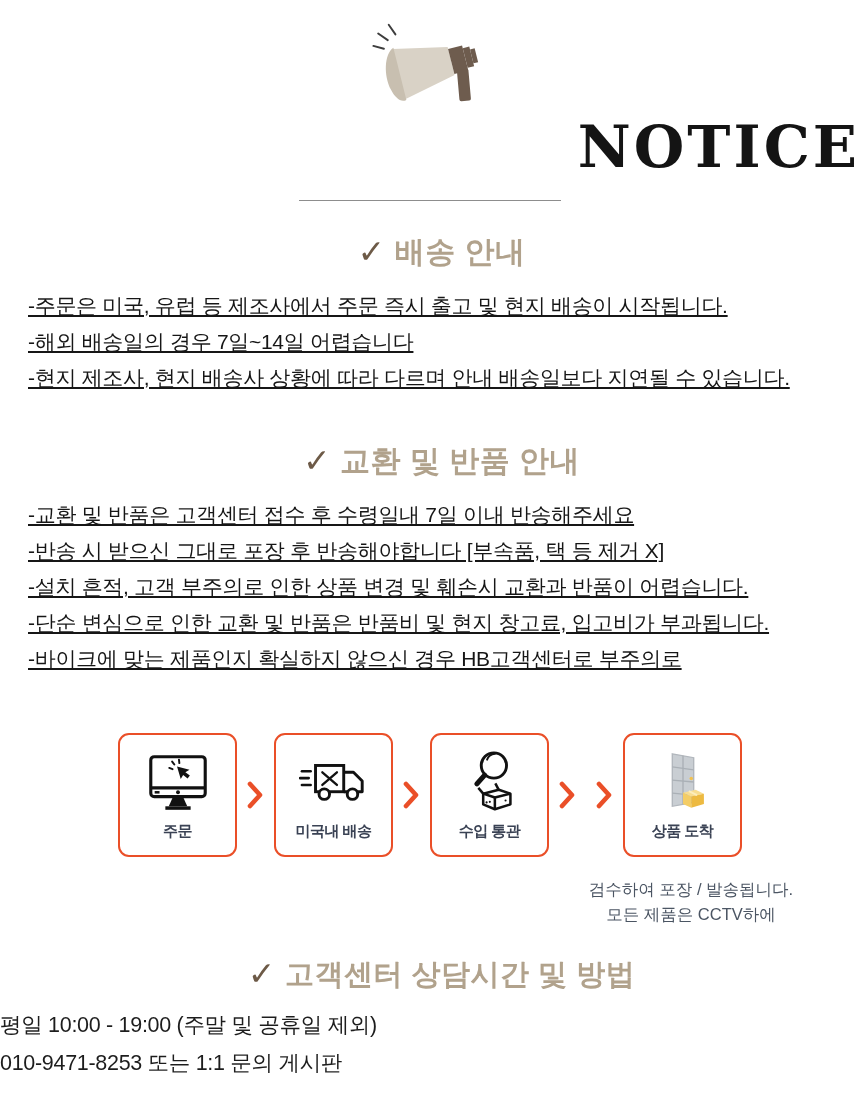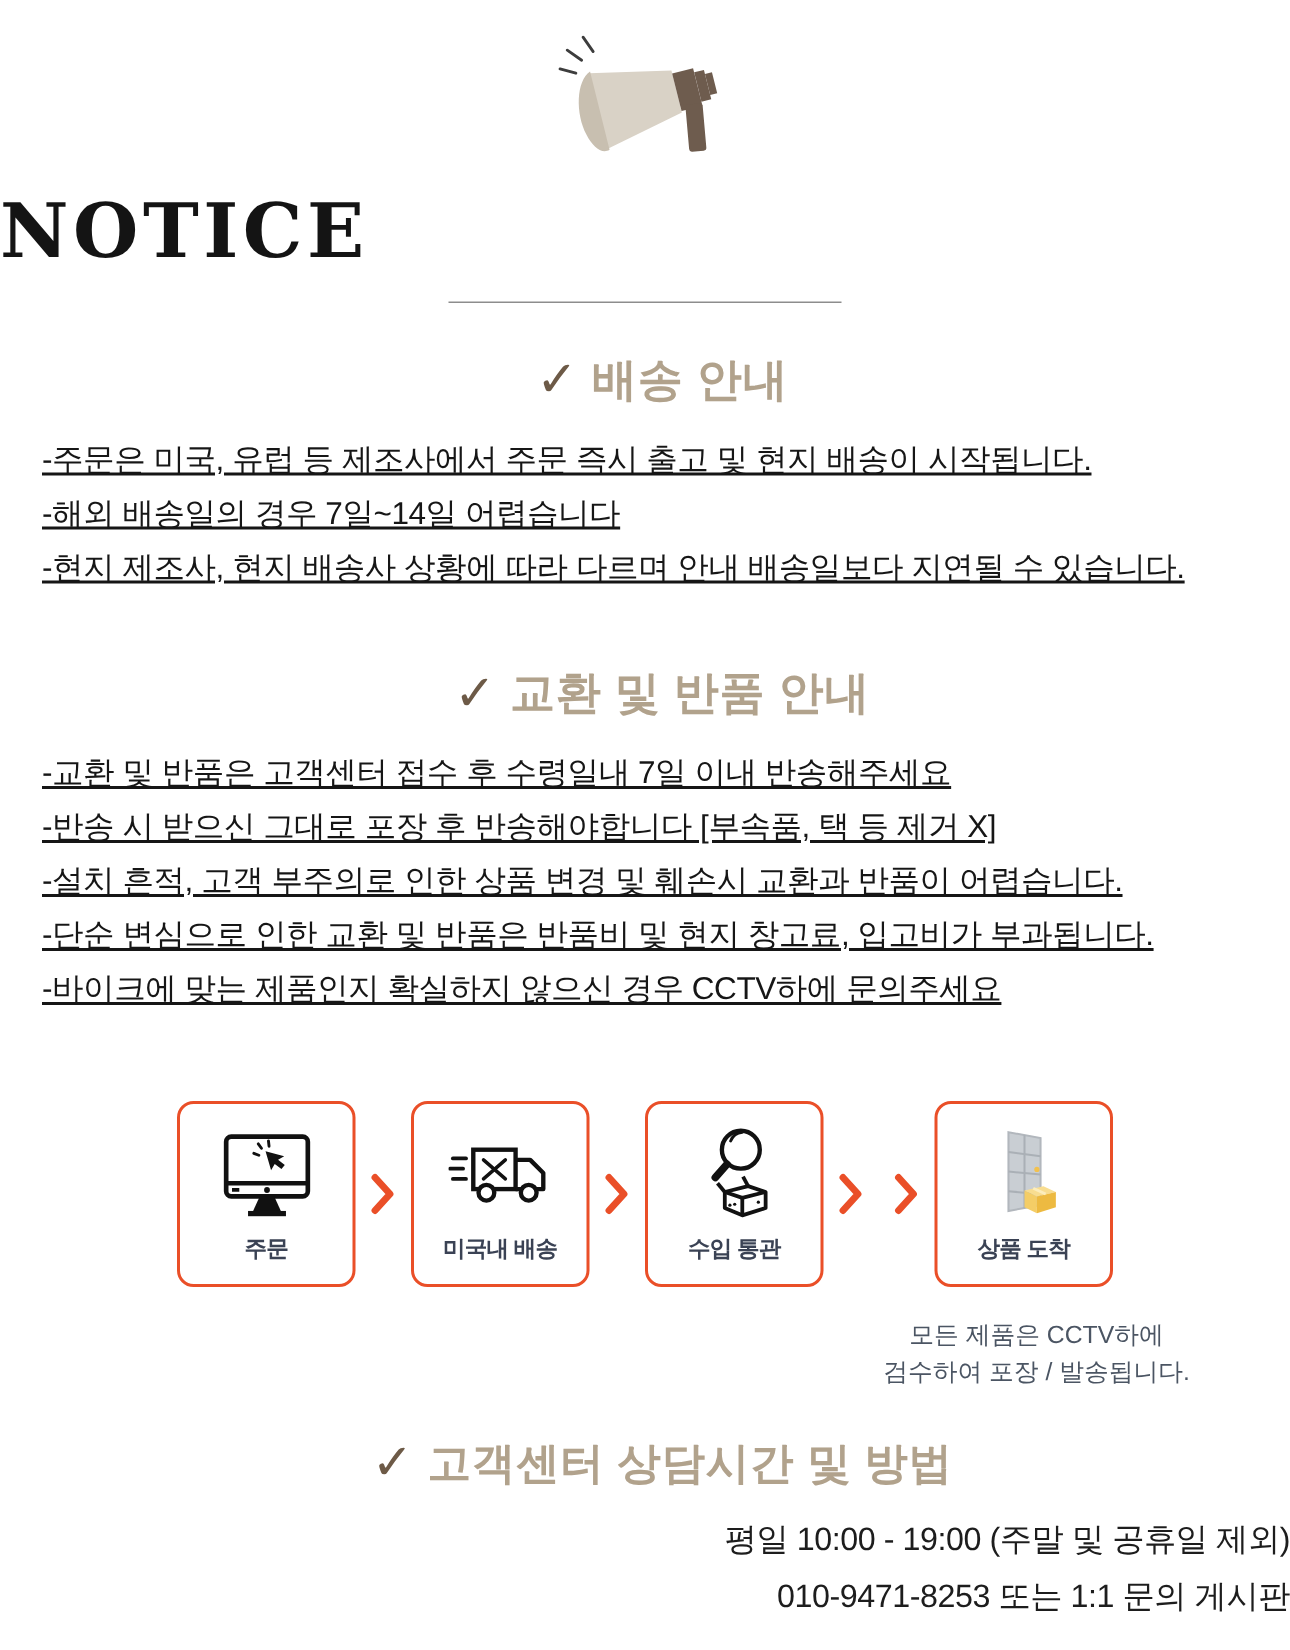--- a/index.html
+++ b/index.html
@@ -8,25 +8,24 @@
     width: 860px; height: 1100px;
     font-family: "Liberation Sans", "DejaVu Sans", sans-serif;
     color: #161616;
     overflow: hidden;
   }
   .page { position: relative; width: 860px; height: 1100px; background: #fff; }
 
   
   .megaphone-wrap { width: 130px; height: 96px; margin: 20px auto 0; display: block; }
   .notice-title {
-    margin-top: 10px;
-    text-align: left;
+    text-align: right;
     font-family: "DejaVu Serif", "Liberation Serif", serif;
     font-weight: 800;
-    font-size: 50px;
+    font-size: 58px;
     letter-spacing: 3px;
     color: #141414;
     line-height: 1.1;
   }
   .divider { width: 262px; border: none; border-top: 1.6px solid #8d8d8d; margin: 20px auto 0; }
 
   
   .section-heading {
     text-align: center;
     font-size: 30px;
@@ -90,21 +89,21 @@
     margin: 20px 44px 0 auto;
     text-align: center;
     font-size: 16.5px;
     line-height: 25px;
     color: #4b5563;
   }
 
   
   .cc-heading { margin-top: 26px; font-size: 29px; }
   .cc-line {
-    text-align: right;
+    text-align: left;
     font-size: 21.5px;
     color: #1d1d1d;
     letter-spacing: -0.3px;
   }
   .cc-hours { margin-top: 15px; }
   .cc-contact { margin-top: 9px; }
 </style>
 </head>
 <body>
 
@@ -137,21 +136,21 @@
     <p>-해외 배송일의 경우 7일~14일 어렵습니다</p>
     <p>-현지 제조사, 현지 배송사 상황에 따라 다르며 안내 배송일보다 지연될 수 있습니다.</p>
   </div>
 
   <h2 class="section-heading second"><span class="check">✓</span><span>교환 및 반품 안내</span></h2>
   <div class="body-text">
     <p>-교환 및 반품은 고객센터 접수 후 수령일내 7일 이내 반송해주세요</p>
     <p>-반송 시 받으신 그대로 포장 후 반송해야합니다 [부속품, 택 등 제거 X]</p>
     <p>-설치 흔적, 고객 부주의로 인한 상품 변경 및 훼손시 교환과 반품이 어렵습니다.</p>
     <p>-단순 변심으로 인한 교환 및 반품은 반품비 및 현지 창고료, 입고비가 부과됩니다.</p>
-    <p>-바이크에 맞는 제품인지 확실하지 않으신 경우 CCTV하에 문의주세요</p>
+    <p>-바이크에 맞는 제품인지 확실하지 않으신 경우 HB고객센터로 부주의로</p>
   </div>
 
   <div class="flow">
 
     <div class="step-box">
       <span class="step-icon">
         <svg viewBox="0 0 72 72" width="70" height="70" aria-hidden="true">
           <rect x="8" y="10" width="56" height="41" rx="3.5" fill="none" stroke="#111" stroke-width="3.2"></rect>
           <line x1="8" y1="42" x2="64" y2="42" stroke="#111" stroke-width="3.2"></line>
           <line x1="12" y1="46.6" x2="17" y2="46.6" stroke="#111" stroke-width="2.6"></line>
@@ -254,21 +253,21 @@
           <polygon points="44.5,51 57.5,48 57.5,58.5 44.5,62.5" fill="#edba41"></polygon>
           <line x1="42" y1="45.4" x2="50.5" y2="49.4" stroke="#fcedbc" stroke-width="2"></line>
         </svg>
       </span>
       <span class="step-label">상품 도착</span>
     </div>
 
   </div>
 
   <div class="flow-note">
+    <div>검수하여 포장 / 발송됩니다.</div>
     <div>모든 제품은 CCTV하에</div>
-    <div>검수하여 포장 / 발송됩니다.</div>
   </div>
 
   <h2 class="section-heading cc-heading" style="color:#b1a28c;"><span class="check">✓</span><span>고객센터 상담시간 및 방법</span></h2>
   <div class="cc-line cc-hours">평일 10:00 - 19:00 (주말 및 공휴일 제외)</div>
   <div class="cc-line cc-contact">010-9471-8253  또는 1:1 문의 게시판</div>
 
 </div>
 
 </body></html>

